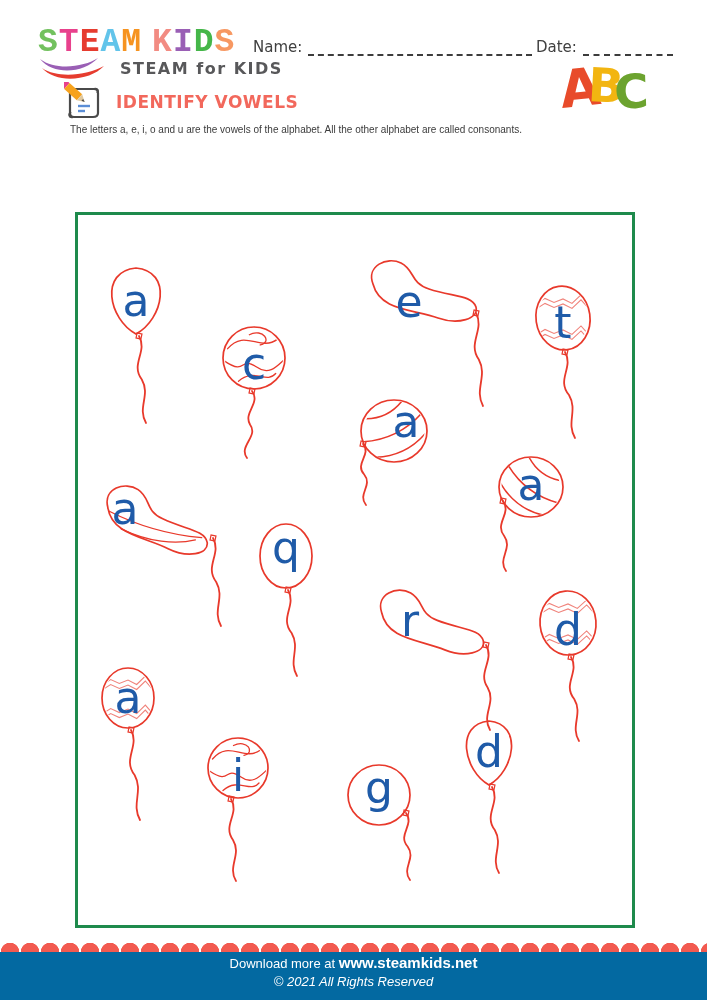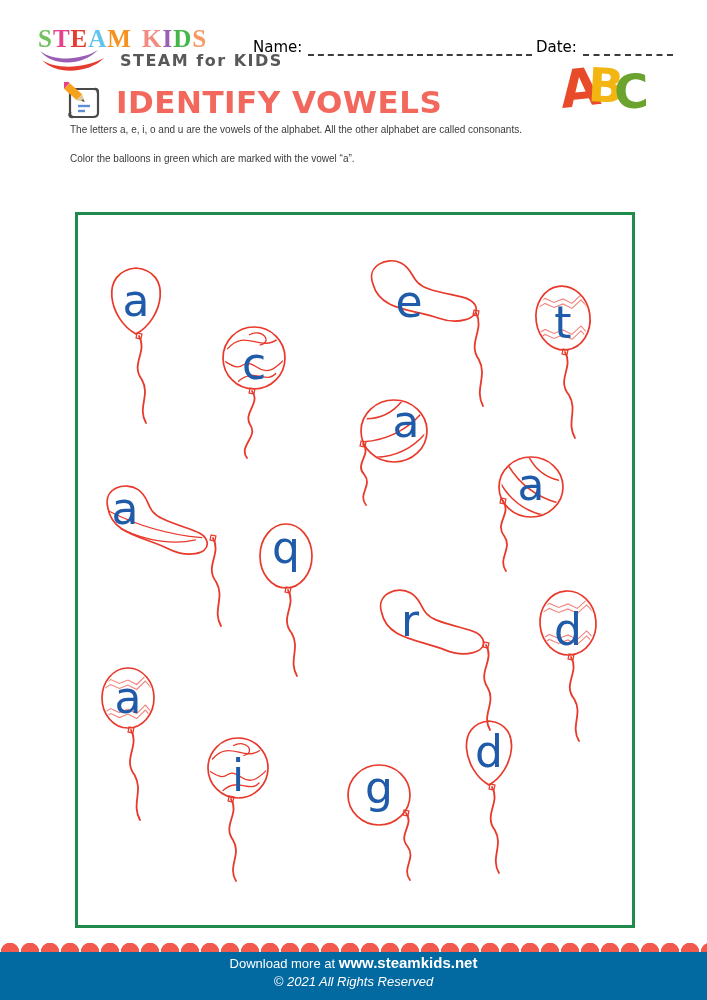--- a/index.html
+++ b/index.html
@@ -1,38 +1,38 @@
 <!DOCTYPE html>
 <html><head>
 <meta charset="utf-8">
 <style>
   html,body{margin:0;padding:0;}
   body{width:707px;height:1000px;position:relative;background:#ffffff;
        font-family:"Liberation Sans",sans-serif;overflow:hidden;}
 
   
   .logo{position:absolute;left:38px;top:26px;}
-  .logo-word{font-family:Liberation Serif, serif;font-weight:bold;
-             font-size:25px;letter-spacing:1px;line-height:1;}
+  .logo-word{font-family:Liberation Mono, monospace;font-weight:bold;
+             font-size:33px;letter-spacing:1px;line-height:1;}
   .logo-word .sp{display:inline-block;width:10px;}
   .logo-sub-row{display:flex;align-items:center;margin-top:-2px;}
   .logo-subtitle{font-family:"DejaVu Sans",sans-serif;font-weight:bold;
                  font-size:16px;color:#58585a;letter-spacing:1.5px;margin-left:6px;}
   .namedate{position:absolute;left:253px;top:38px;width:420px;
-            font-family:"DejaVu Sans",sans-serif;font-size:15px;color:#000000;
+            font-family:"DejaVu Sans",sans-serif;font-size:15px;color:#404040;
             display:flex;align-items:flex-end;}
   .dashline{display:inline-block;border-bottom:2px dashed #3c3c3c;height:13px;}
   .dash-name{width:238px;margin-left:6px;}
   .dash-date{width:96px;margin-left:6px;}
   .date-label{margin-left:4px;}
 
   
   .title-row{position:absolute;left:64px;top:82px;display:flex;align-items:center;}
   .title-text{font-family:"DejaVu Sans",sans-serif;font-weight:bold;
-              font-size:31px;color:#f2685c;margin-left:10px;letter-spacing:.5px;}
+              font-size:17px;color:#f2685c;margin-left:10px;letter-spacing:.5px;}
   .abc{position:absolute;left:560px;top:62px;font-family:"DejaVu Sans",sans-serif;
        font-weight:bold;line-height:1;}
   .abc span{display:inline-block;}
   .abc .a{font-size:52px;color:#e84b2a;transform:rotate(-6deg);}
   .abc .b{font-size:47px;color:#f2b511;margin-left:-12px;transform:rotate(3deg) translateY(-4px);}
   .abc .c{font-size:47px;color:#6ca32f;margin-left:-10px;transform:rotate(-2deg) translateY(2px);}
 
   
   .instructions{position:absolute;left:70px;top:122px;width:572px;color:#3b3b3b;
                 font-size:10px;line-height:1.6;}
@@ -88,21 +88,20 @@
       <path d="M12.7,19.8 L15.3,19.8 L14,23 Z" fill="#4a4a4a"></path>
     </g>
   </svg>
   <span class="title-text">IDENTIFY VOWELS</span>
 </div>
 
 <div class="abc" id="abc-badge"><span class="a" style="color: rgb(232, 75, 42);">A</span><span class="b" style="color: rgb(242, 181, 17);">B</span><span class="c" style="color: rgb(108, 163, 47);">C</span></div>
 
 <div class="instructions">
   <p>The letters a, e, i, o and u are the vowels of the alphabet. All the other alphabet are called consonants.</p>
-  <p>Color the balloons in green which are marked with the vowel “a”.</p>
 </div>
 
 <div class="frame">
   <svg id="balloons" class="balloon-svg" width="554" height="710" viewBox="0 0 554 710">
       <g fill="none" stroke="#e8392b" stroke-width="1.7" stroke-linecap="round">
         <path d="M58,53 C94.96000000000001,56.3 85.44,104.15 58,119 C30.560000000000002,104.15 21.04,56.3 58,53 Z"></path>
         <rect x="58.5" y="118.5" width="5" height="5" stroke-width="1.2" transform="rotate(12 61 121)"></rect>
         <path d="M61,121 c9,15.66 -9,27.84 2.8000000000000003,43.5 c9,15.66 -4.8,27.84 4.2,43.5" stroke-width="1.8"></path>
         <text x="58" y="101" text-anchor="middle" font-size="44" fill="#1f5ba8" stroke="none" font-family="DejaVu Sans, sans-serif">a</text>
       </g>

